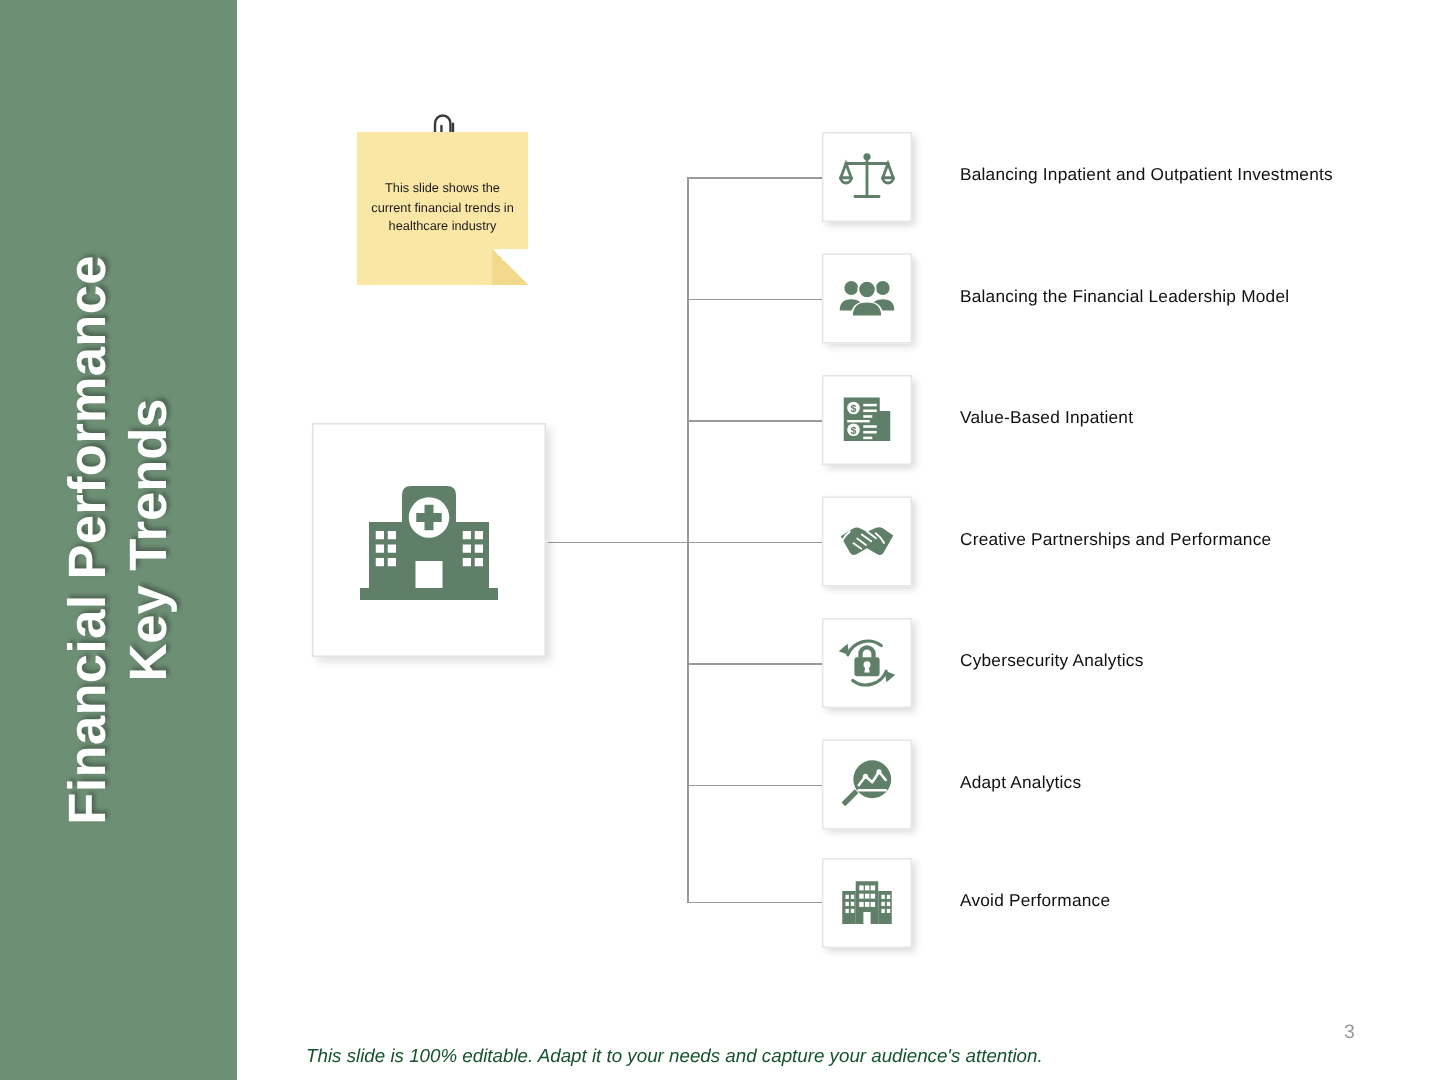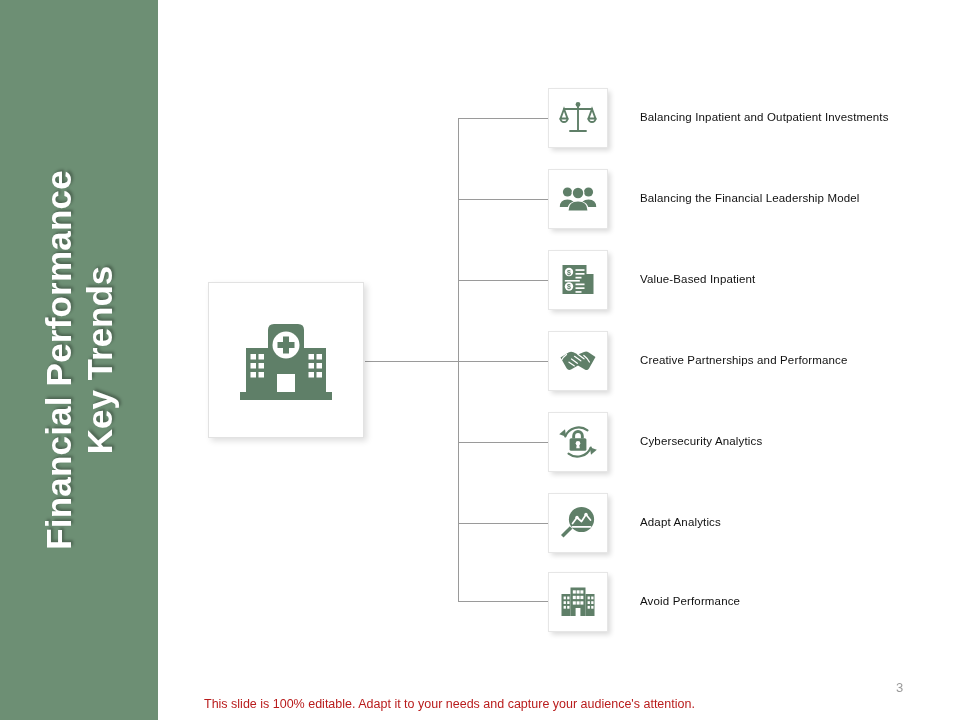--- a/index.html
+++ b/index.html
@@ -119,22 +119,23 @@
     font-weight: normal;
     color: #101010;
     letter-spacing: .15px;
   }
 
   
   #footer-note {
     position: absolute;
     left: 204px; top: 697px;
     font-size: 12.5px;
-    color: #b91c1c;
+    color: #14532d;
     white-space: nowrap;
+    font-style: italic;
   }
   #page-number {
     position: absolute;
     left: 896px; top: 680px;
     font-size: 13px;
     color: #9a9a9a;
   }
 </style>
 </head>
 <body>
@@ -158,20 +159,30 @@
       <line x1="458.5" y1="118.5" x2="548" y2="118.5"></line>
       <line x1="458.5" y1="199.5" x2="548" y2="199.5"></line>
       <line x1="458.5" y1="280.5" x2="548" y2="280.5"></line>
       <line x1="458.5" y1="361.5" x2="548" y2="361.5"></line>
       <line x1="458.5" y1="442.5" x2="548" y2="442.5"></line>
       <line x1="458.5" y1="523.5" x2="548" y2="523.5"></line>
       <line x1="458.5" y1="601.5" x2="548" y2="601.5"></line>
     </g>
   </svg>
 
+  <div id="sticky-note-wrap">
+    <svg id="paperclip" viewBox="0 0 20 36">
+      <path d="M10 33 C6.3 33 4 30.6 4 27 L4 8.5 C4 5.4 6.2 3 9.2 3 C12.2 3 14.3 5.4 14.3 8.5 L14.3 25.5 C14.3 27.4 13 28.7 11.3 28.7 C9.6 28.7 8.3 27.4 8.3 25.5 L8.3 10" fill="none" stroke="#3a3a3a" stroke-width="1.6" stroke-linecap="round"></path>
+      <path d="M10 33 C13.7 33 16 30.6 16 27 L16 8.5" fill="none" stroke="#3a3a3a" stroke-width="1.6" stroke-linecap="round"></path>
+    </svg>
+    <div id="sticky-note">
+      <div id="sticky-note-text">This slide shows the current financial trends in healthcare industry</div>
+      <div id="sticky-note-fold"></div>
+    </div>
+  </div>
 
   <div id="hub-card">
     <svg id="hub-icon" viewBox="0 0 104 104">
       <g fill="#5f7f68">
 
         <rect x="6" y="84" width="92" height="8"></rect>
 
         <rect x="12" y="40" width="22" height="44"></rect>
 
         <rect x="70" y="40" width="22" height="44"></rect>

